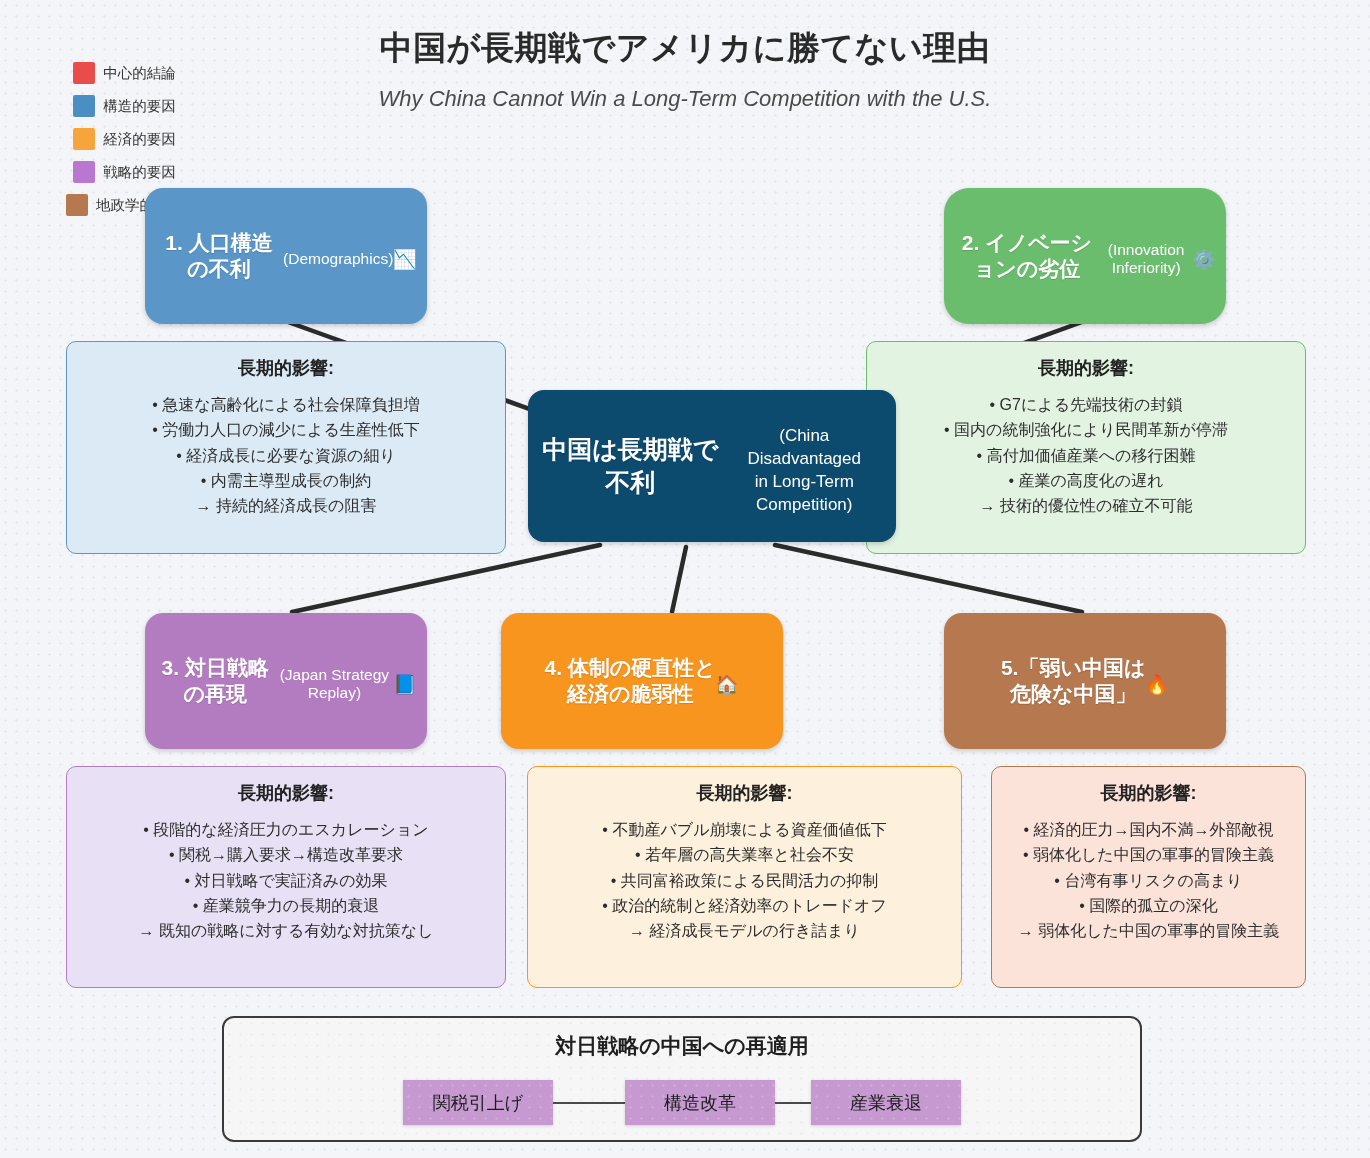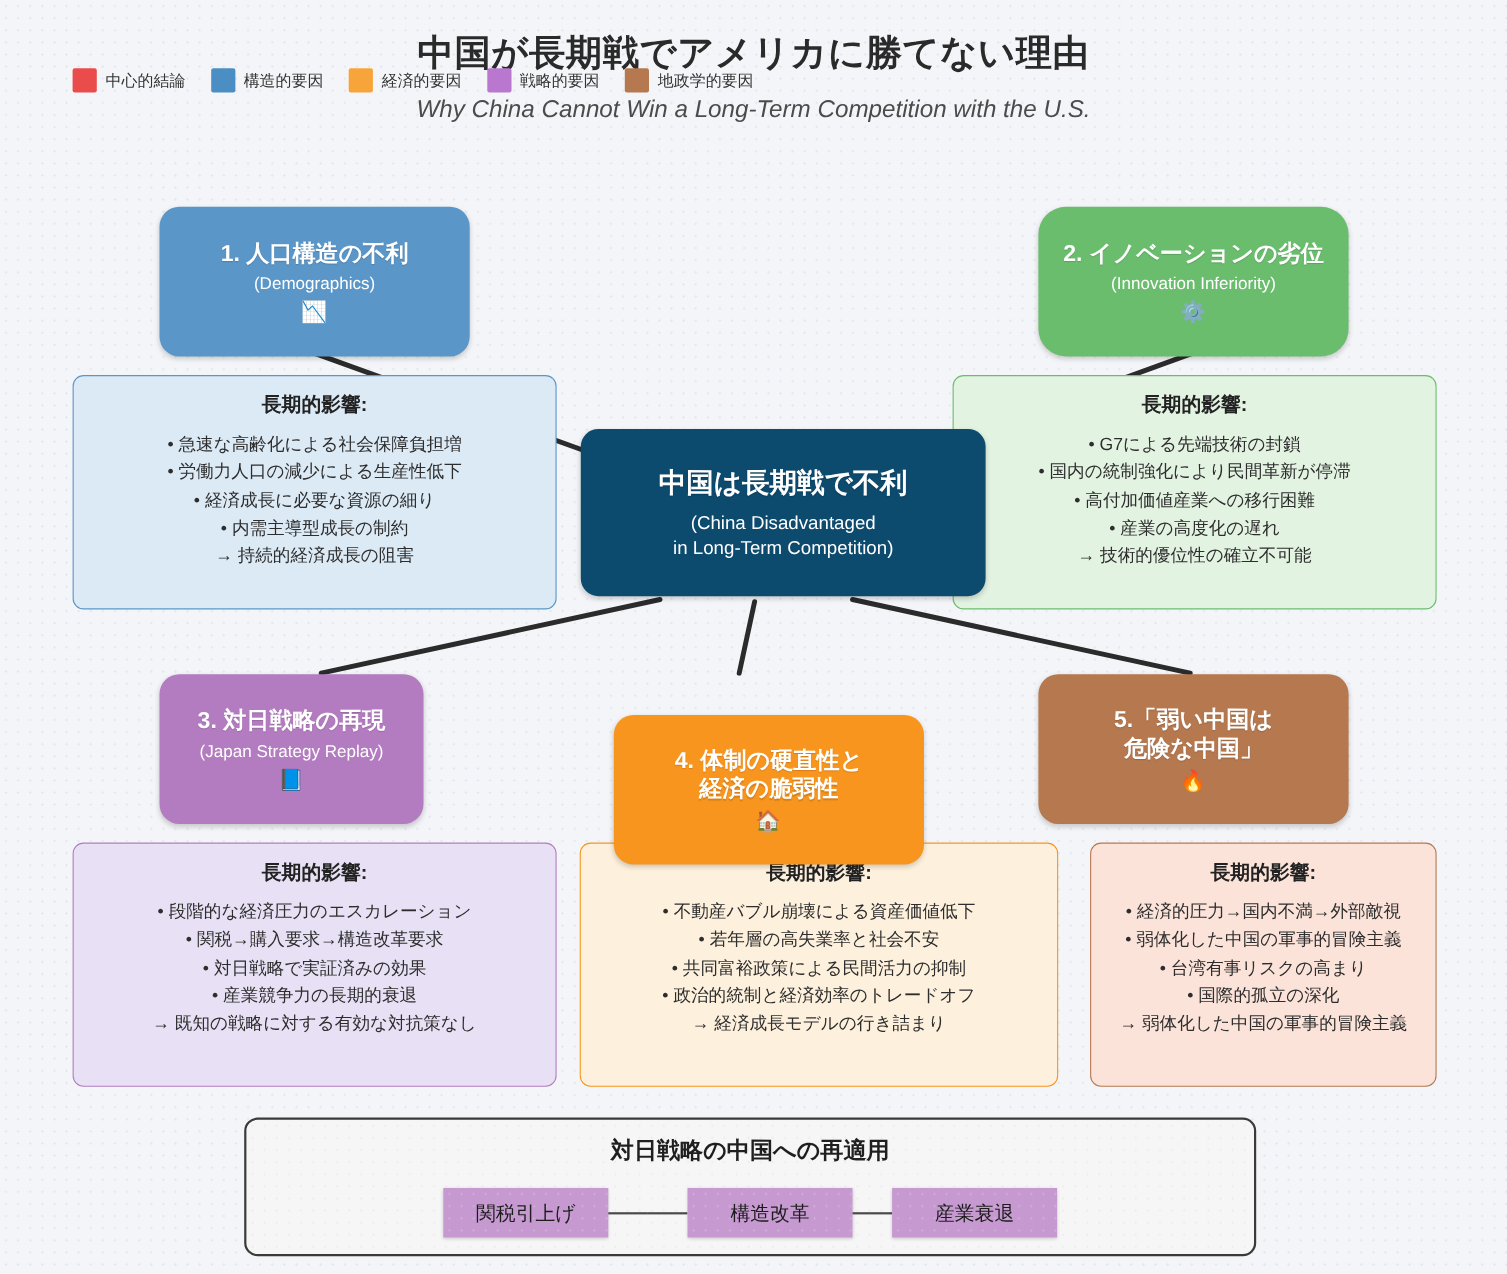--- a/index.html
+++ b/index.html
@@ -26,35 +26,35 @@
     font-size: 33px; font-weight: bold; color: #2a2a2a;
     letter-spacing: 0.5px;
   }
   #subtitle {
     position: absolute; left: 0; top: 86px; width: 1370px;
     text-align: center;
     font-size: 22px; font-style: italic; color: #4b4b4b;
   }
   #legend {
     position: absolute; left: 66px; top: 62px;
-    display: flex; align-items: center; gap: 11px;
+    display: flex; align-items: center; gap: 11px; flex-direction: column;
   }
   .legend-item { display: flex; align-items: center; gap: 8px; margin-right: 12px; }
   .legend-swatch { width: 22px; height: 22px; border-radius: 2px; display: block; }
   .legend-label { font-size: 14.5px; color: #333; white-space: nowrap; }
 
   
   #connectors { position: absolute; left: 0; top: 0; width: 1370px; height: 1158px; z-index: 1; }
 
   
   .node {
     position: absolute;
     border-radius: 18px;
     z-index: 3;
-    display: flex; flex-direction: column;
+    display: flex; flex-direction: row;
     align-items: center; justify-content: center;
     box-shadow: 0 2px 5px rgba(0,0,0,0.18);
     color: #ffffff;
     text-align: center;
     padding: 6px 10px;
     box-sizing: border-box;
     background-image: radial-gradient(circle, rgba(255,255,255,0.10) 1px, transparent 1.2px);
     background-size: 11px 11px;
   }
   .node-title { font-size: 21px; font-weight: bold; line-height: 1.22; text-shadow: 0 1px 1px rgba(0,0,0,0.15); }
@@ -215,27 +215,27 @@
 </div>
 
 <div class="node center-node" id="node-center" style="left:528px; top:390px; width:368px; height:152px; background:#0c4a6e;">
   <div class="center-title">中国は長期戦で不利</div>
   <div class="center-sub">
     <div>(China Disadvantaged</div>
     <div>in Long-Term Competition)</div>
   </div>
 </div>
 
-<div class="node" id="node-3" style="left:145px; top:613px; width:240px; height:136px; background:#b37cc0;">
+<div class="node" id="node-3" style="left:145px; top:613px; width:282px; height:136px; background:#b37cc0;">
   <div class="node-title">3. 対日戦略の再現</div>
   <div class="node-sub">(Japan Strategy Replay)</div>
   <div class="node-icon">📘</div>
 </div>
 
-<div class="node" id="node-4" style="left:558px; top:613px; width:282px; height:136px; background:#f7951e;margin-top:37px;">
+<div class="node" id="node-4" style="left:501px; top:613px; width:282px; height:136px; background:#f7951e;">
   <div class="node-title">
     <div>4. 体制の硬直性と</div>
     <div>経済の脆弱性</div>
   </div>
   <div class="node-icon">🏠</div>
 </div>
 
 <div class="node" id="node-5" style="left:944px; top:613px; width:282px; height:136px; background:#b5784f;">
   <div class="node-title">
     <div>5.「弱い中国は</div>

